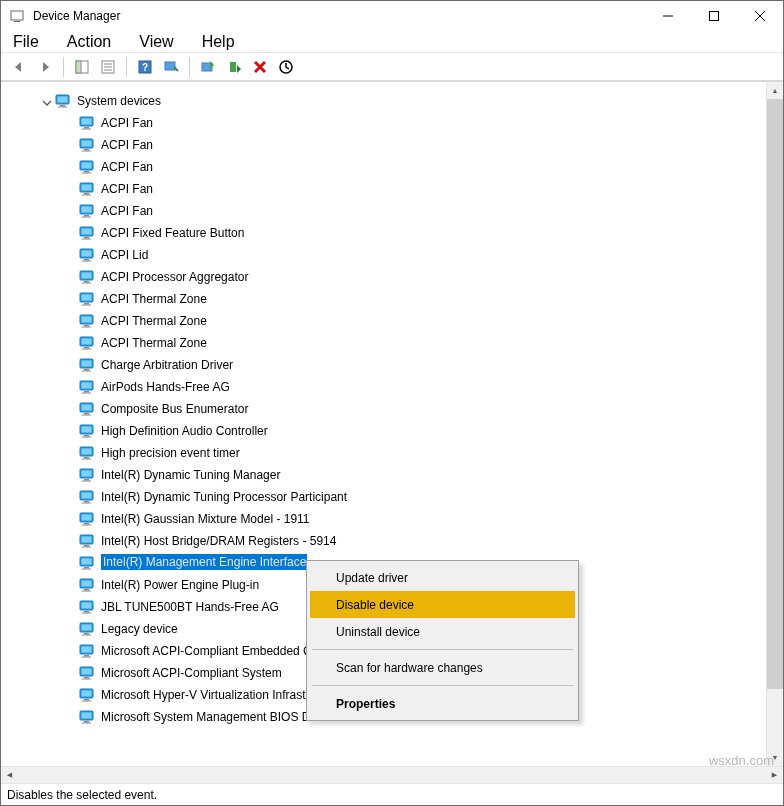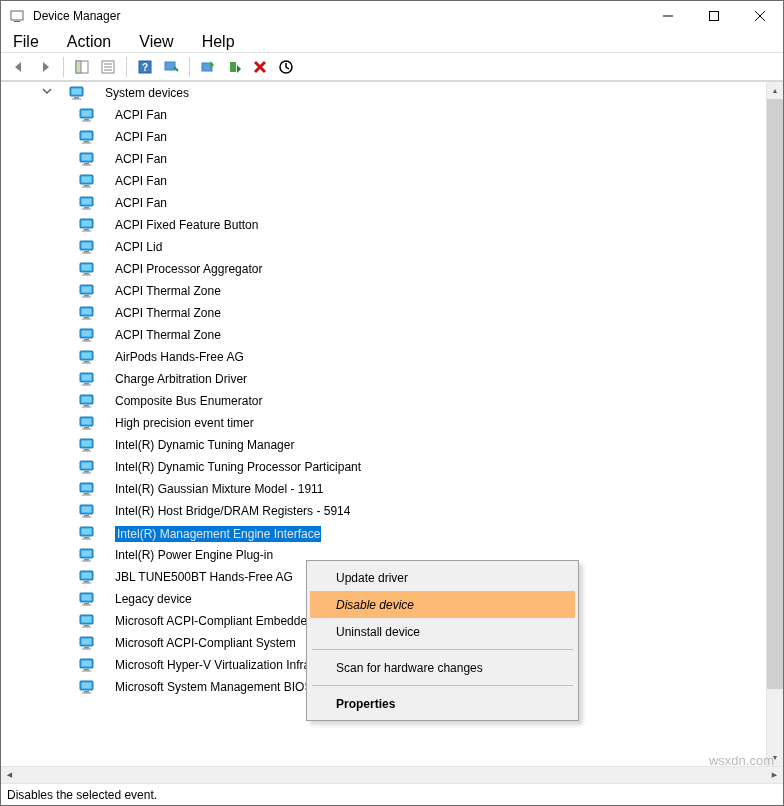--- a/index.html
+++ b/index.html
@@ -11,34 +11,34 @@
 .title-controls { display: flex; align-items: stretch; height: 100%; }
 .title-btn { width: 46px; display: flex; align-items: center; justify-content: center; }
 .title-btn svg { width: 10px; height: 10px; }
 .menubar { height: 22px; display: flex; align-items: center; padding: 0 8px; font-size: 16px; gap: 20px; border-bottom: 1px solid #e5e5e5; }
 .menuitem { padding: 2px 4px; }
 .toolbar { height: 28px; display: flex; align-items: center; padding: 0 6px; gap: 2px; border-bottom: 1px solid #d9d9d9; background: #fff; }
 .tb-btn { width: 24px; height: 24px; display: flex; align-items: center; justify-content: center; border: 1px solid transparent; }
 .tb-sep { width: 1px; height: 20px; background: #d0d0d0; margin: 0 4px; }
 .content { flex: 1; display: flex; position: relative; overflow: hidden; border-top: 1px solid #d9d9d9; }
 .tree { flex: 1; overflow: hidden; padding: 4px 0 0 0; position: relative; }
-.node { display: flex; align-items: flex-start; height: 22px; font-size: 12px; padding-left: 40px; white-space: nowrap; gap: 14px; }
+.node { display: flex; align-items: flex-end; height: 22px; font-size: 12px; padding-left: 40px; white-space: nowrap; }
 .node .expander { width: 12px; display: inline-flex; align-items: center; justify-content: center; margin-right: 2px; }
 .child { padding-left: 78px; }
 .device-icon { width: 16px; height: 14px; margin-right: 6px; display: inline-flex; }
 .node.selected .label { background: #0078d7; color: #e5e5e5; padding: 1px 2px; }
 .scroll-v { position: absolute; right: 0; top: 0; width: 17px; height: 100%; background: #f0f0f0; border-left: 1px solid #e5e5e5; }
 .scroll-v .arrow { width: 100%; height: 17px; display: flex; align-items: center; justify-content: center; font-size: 7px; color: #5a5a5a; }
 .scroll-v .thumb { position: absolute; top: 17px; width: 100%; height: 590px; background: #cfcfcf; }
 .scroll-h { height: 17px; background: #f0f0f0; display: flex; align-items: center; justify-content: space-between; border-top: 1px solid #e5e5e5; }
 .scroll-h .arrow { width: 17px; text-align: center; font-size: 7px; color: #5a5a5a; }
 .statusbar { height: 22px; padding: 0 6px; display: flex; align-items: center; font-size: 12px; border-top: 1px solid #e5e5e5; }
 .context-menu { position: absolute; left: 306px; top: 560px; width: 273px; background: #f0f0f0; border: 1px solid #a0a0a0; box-shadow: 4px 4px 4px rgba(0,0,0,0.15); padding: 3px; }
 .ctx-item { height: 27px; display: flex; align-items: center; padding: 0 10px 0 26px; font-size: 12px; }
-.ctx-item.highlighted { background: #fdba74; font-style: italic; }
+.ctx-item.highlighted { background: #eab308; }
 .ctx-sep { height: 1px; background: #c0c0c0; margin: 4px 2px; }
 .ctx-item.bold { font-weight: bold; }
 .watermark { position: absolute; right: 10px; bottom: 38px; font-size: 13px; color: #b8b8b8; }
 </style>
 </head>
 <body>
 
 <div class="window">
   <div class="titlebar">
     <span class="app-icon">
@@ -281,43 +281,54 @@
         </div>
         <div class="node child">
           <span class="device-icon">
             <svg viewBox="0 0 16 14">
               <rect x="1" y="1" width="13" height="9" rx="1" fill="#29a3e8" stroke="#1878b8"></rect>
               <rect x="2.5" y="2.5" width="10" height="6" fill="#7dd0f7"></rect>
               <rect x="5" y="11" width="5" height="1.5" fill="#888"></rect>
               <rect x="3" y="12.5" width="9" height="1" fill="#888"></rect>
             </svg>
           </span>
+          <span class="label">Charge Arbitration Driver</span>
+        </div>
+        <div class="node child">
+          <span class="device-icon">
+            <svg viewBox="0 0 16 14">
+              <rect x="1" y="1" width="13" height="9" rx="1" fill="#29a3e8" stroke="#1878b8"></rect>
+              <rect x="2.5" y="2.5" width="10" height="6" fill="#7dd0f7"></rect>
+              <rect x="5" y="11" width="5" height="1.5" fill="#888"></rect>
+              <rect x="3" y="12.5" width="9" height="1" fill="#888"></rect>
+            </svg>
+          </span>
           <span class="label">AirPods Hands-Free AG</span>
         </div>
         <div class="node child">
           <span class="device-icon">
             <svg viewBox="0 0 16 14">
               <rect x="1" y="1" width="13" height="9" rx="1" fill="#29a3e8" stroke="#1878b8"></rect>
               <rect x="2.5" y="2.5" width="10" height="6" fill="#7dd0f7"></rect>
               <rect x="5" y="11" width="5" height="1.5" fill="#888"></rect>
               <rect x="3" y="12.5" width="9" height="1" fill="#888"></rect>
             </svg>
           </span>
-          <span class="label">Charge Arbitration Driver</span>
-        </div>
-        <div class="node child">
-          <span class="device-icon">
-            <svg viewBox="0 0 16 14">
-              <rect x="1" y="1" width="13" height="9" rx="1" fill="#29a3e8" stroke="#1878b8"></rect>
-              <rect x="2.5" y="2.5" width="10" height="6" fill="#7dd0f7"></rect>
-              <rect x="5" y="11" width="5" height="1.5" fill="#888"></rect>
-              <rect x="3" y="12.5" width="9" height="1" fill="#888"></rect>
-            </svg>
-          </span>
           <span class="label">Composite Bus Enumerator</span>
+        </div>
+        <div class="node child">
+          <span class="device-icon">
+            <svg viewBox="0 0 16 14">
+              <rect x="1" y="1" width="13" height="9" rx="1" fill="#29a3e8" stroke="#1878b8"></rect>
+              <rect x="2.5" y="2.5" width="10" height="6" fill="#7dd0f7"></rect>
+              <rect x="5" y="11" width="5" height="1.5" fill="#888"></rect>
+              <rect x="3" y="12.5" width="9" height="1" fill="#888"></rect>
+            </svg>
+          </span>
+          <span class="label">High Definition Audio Controller</span>
         </div>
         <div class="node child">
           <span class="device-icon">
             <svg viewBox="0 0 16 14">
               <rect x="1" y="1" width="13" height="9" rx="1" fill="#29a3e8" stroke="#1878b8"></rect>
               <rect x="2.5" y="2.5" width="10" height="6" fill="#7dd0f7"></rect>
               <rect x="5" y="11" width="5" height="1.5" fill="#888"></rect>
               <rect x="3" y="12.5" width="9" height="1" fill="#888"></rect>
             </svg>
           </span>

